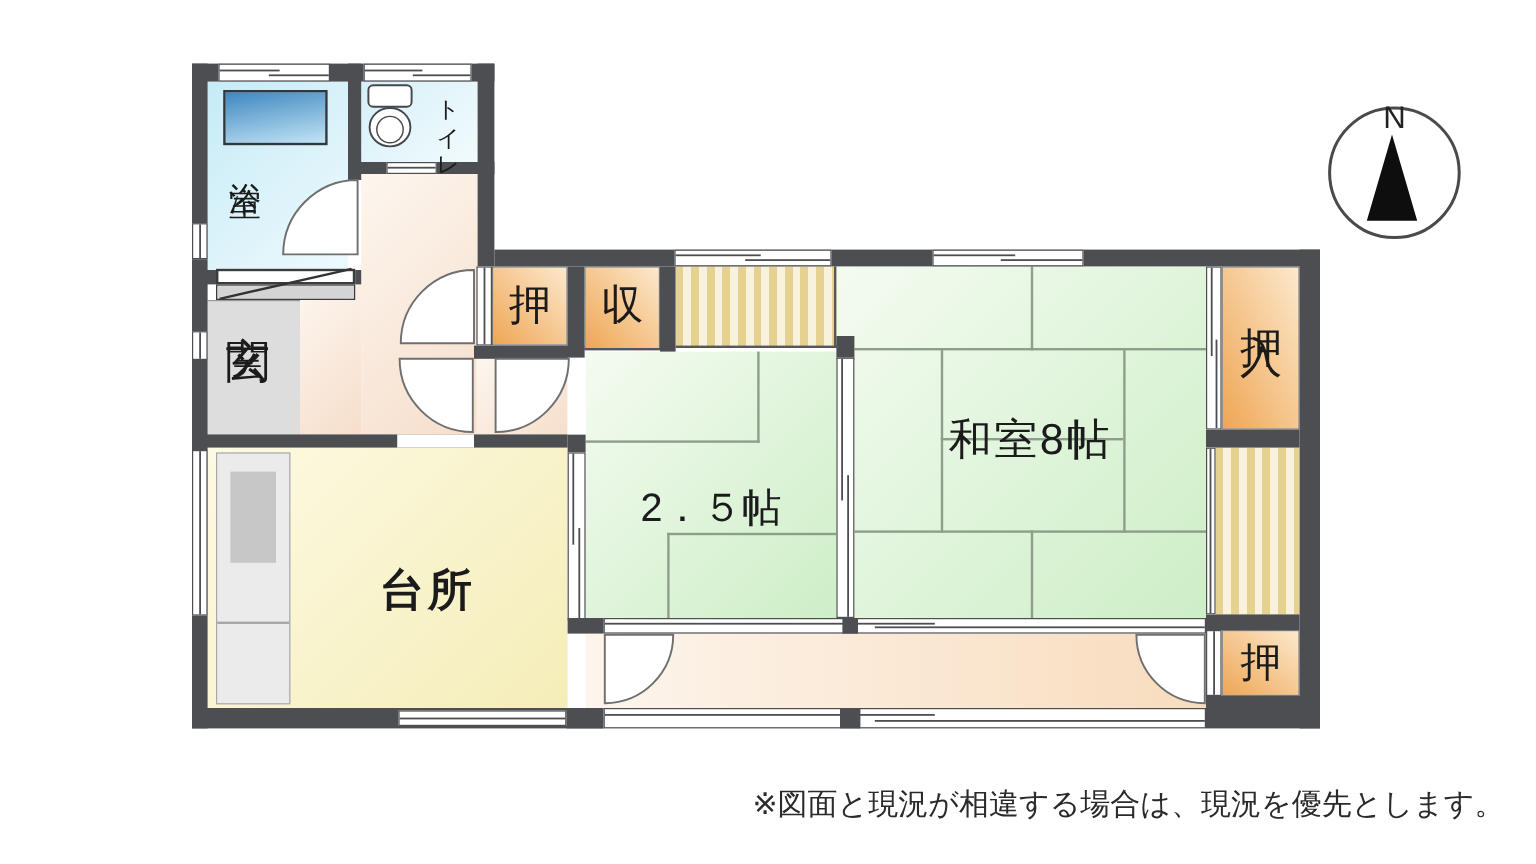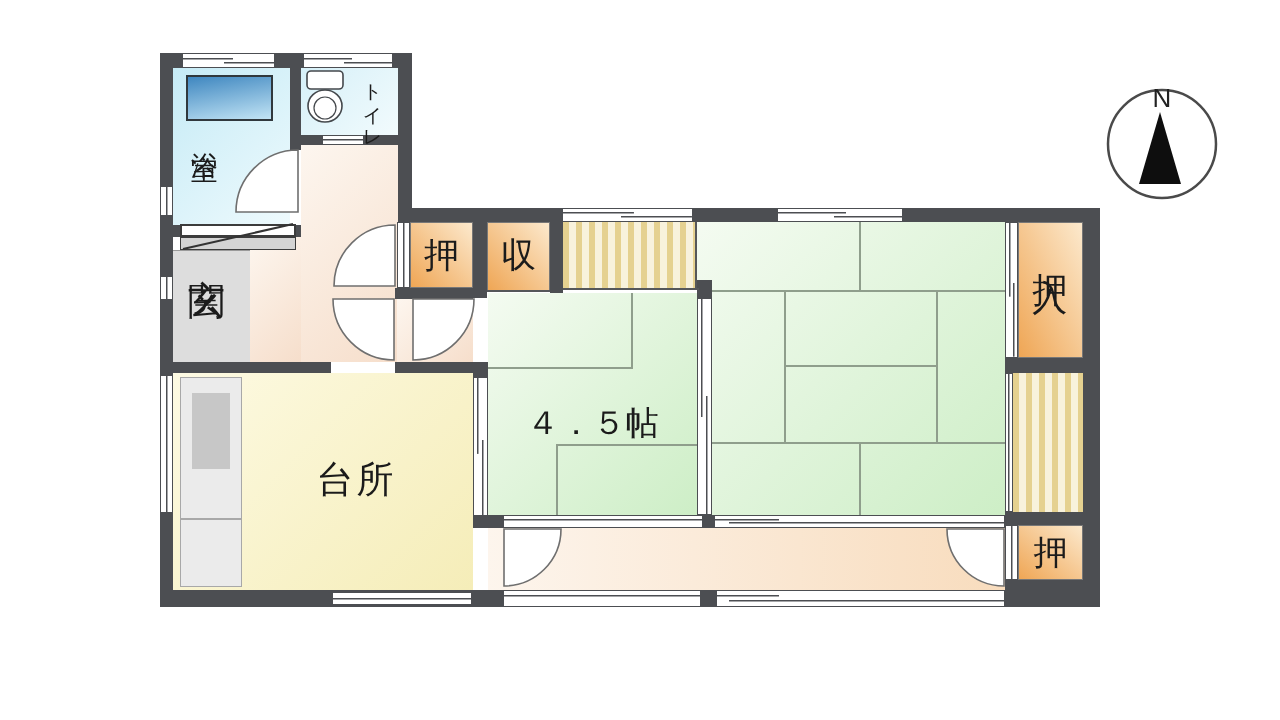--- a/index.html
+++ b/index.html
@@ -144,20 +144,22 @@
 
     <line x1="183" y1="249" x2="293" y2="224" stroke="#333" stroke-width="2"></line>
 
     <circle cx="1162" cy="144" r="54" fill="none" stroke="#4a4a4a" stroke-width="2.5"></circle>
     <polygon points="1160,112 1139,184 1181,184" fill="#0e0e0e"></polygon>
   </svg>
 
   <div class="label vtext" style="left:189px;top:131px;font-size:27px;letter-spacing:3px;">浴室</div>
   <div class="label vtext" style="left:362px;top:70px;font-size:19px;letter-spacing:2px;">トイレ</div>
   <div class="label vtext" style="left:186px;top:250px;font-size:37px;letter-spacing:5px;">玄関</div>
-  <div class="label ctr" style="left:240px;top:460px;width:233px;font-size:37px;letter-spacing:3px;">台所</div>
-  <div class="label ctr" style="left:478px;top:405px;width:229px;font-size:33px;">４．５帖</div>
+  <div class="label ctr" style="left:240px;top:472px;width:233px;font-size:37px;letter-spacing:3px;font-weight:bold;">台所</div>
+  <div class="label ctr" style="left:478px;top:405px;width:229px;font-size:33px;">2．５帖</div>
+  <div class="label ctr" style="left:712px;top:347px;width:293px;font-size:36px;letter-spacing:2px;">和室8帖</div>
   <div class="label ctr" style="left:410px;top:236px;width:63px;font-size:35px;">押</div>
   <div class="label ctr" style="left:487px;top:236px;width:63px;font-size:35px;">収</div>
   <div class="label vtext" style="left:1031px;top:245px;font-size:35px;letter-spacing:6px;">押入</div>
   <div class="label ctr" style="left:1018px;top:534px;width:65px;font-size:34px;">押</div>
   <div class="label ctr" style="left:1136px;top:84px;width:52px;font-size:26px;color:#222;">N</div>
+  <div class="label" style="left:627px;top:657px;font-size:25px;color:#2a2a2a;">※図面と現況が相違する場合は、現況を優先とします。</div>
 </div>
 
 </body></html>

